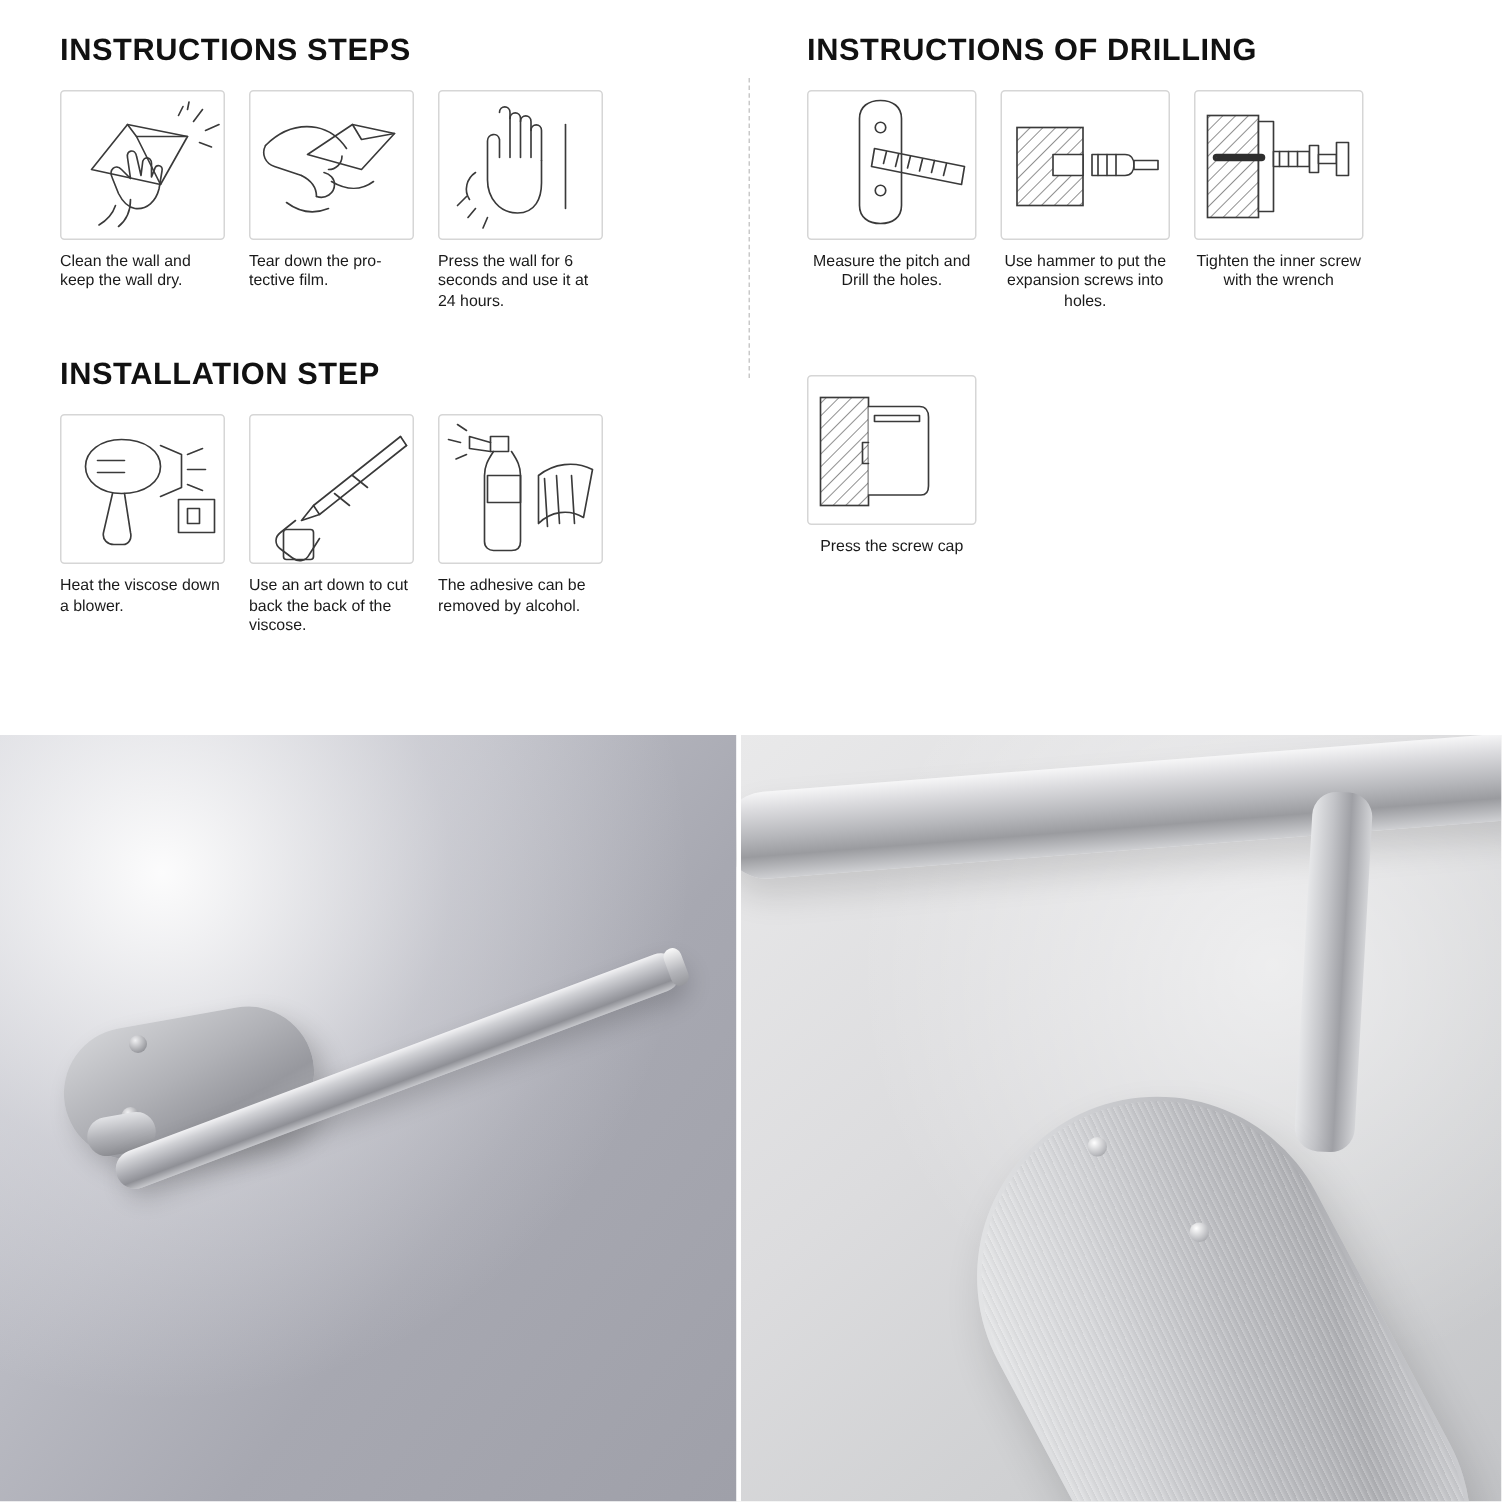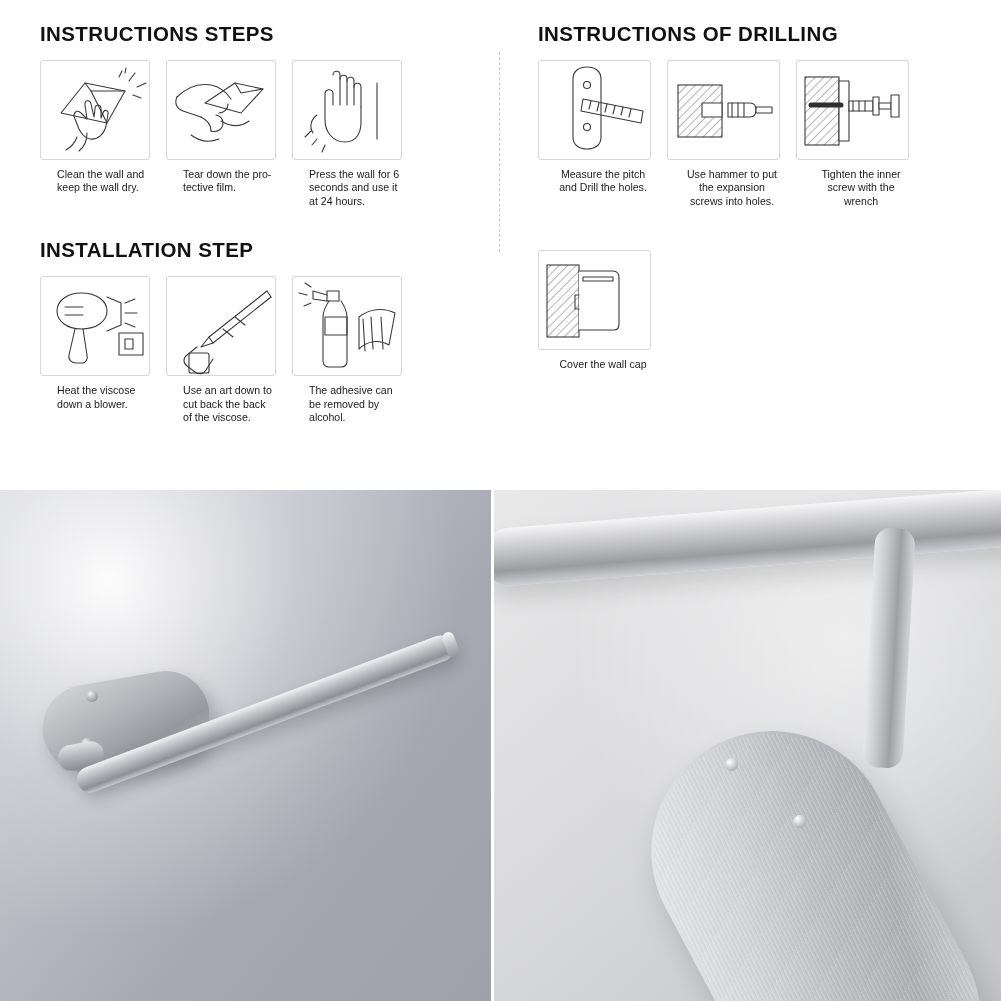--- a/index.html
+++ b/index.html
@@ -76,21 +76,20 @@
     overflow: hidden;
     position: relative;
   }
   .thumb.r { width: 113px; }
 
   .caption {
     margin-top: 8px;
     font-size: 10.6px;
     line-height: 13.4px;
     color: #1a1a1a;
-    margin-left: 17px;
   }
 
   .block-gap { height: 30px; }
 
   
   .photos {
     position: absolute;
     left: 0;
     top: 490px;
     width: 1001px;
@@ -438,21 +437,21 @@
               </pattern>
             </defs>
             <rect x="8" y="14" width="32" height="72" fill="url(#hatch4)" stroke="#3a3a3a" stroke-width="1.1"></rect>
             <g fill="none" stroke="#3a3a3a" stroke-width="1.1" stroke-linecap="round" stroke-linejoin="round">
               <path d="M40 20 l34 0 c4 0 6 3 6 7 l0 46 c0 4 -2 6 -5 6 l-35 0" fill="#ffffff"></path>
               <path d="M44 26 l30 0 0 4 -30 0 z" fill="#ffffff"></path>
               <path d="M40 44 l-4 0 0 14 4 0"></path>
             </g>
           </svg>
         </div>
-        <div class="caption">Cover the wall cap</div>
+        <div class="caption">Press the screw cap</div>
       </div>
     </div>
 
   </div>
 </div>
 
 <div class="photos">
 
   <div class="photo photo-left">
     <div class="plate-l"></div>

